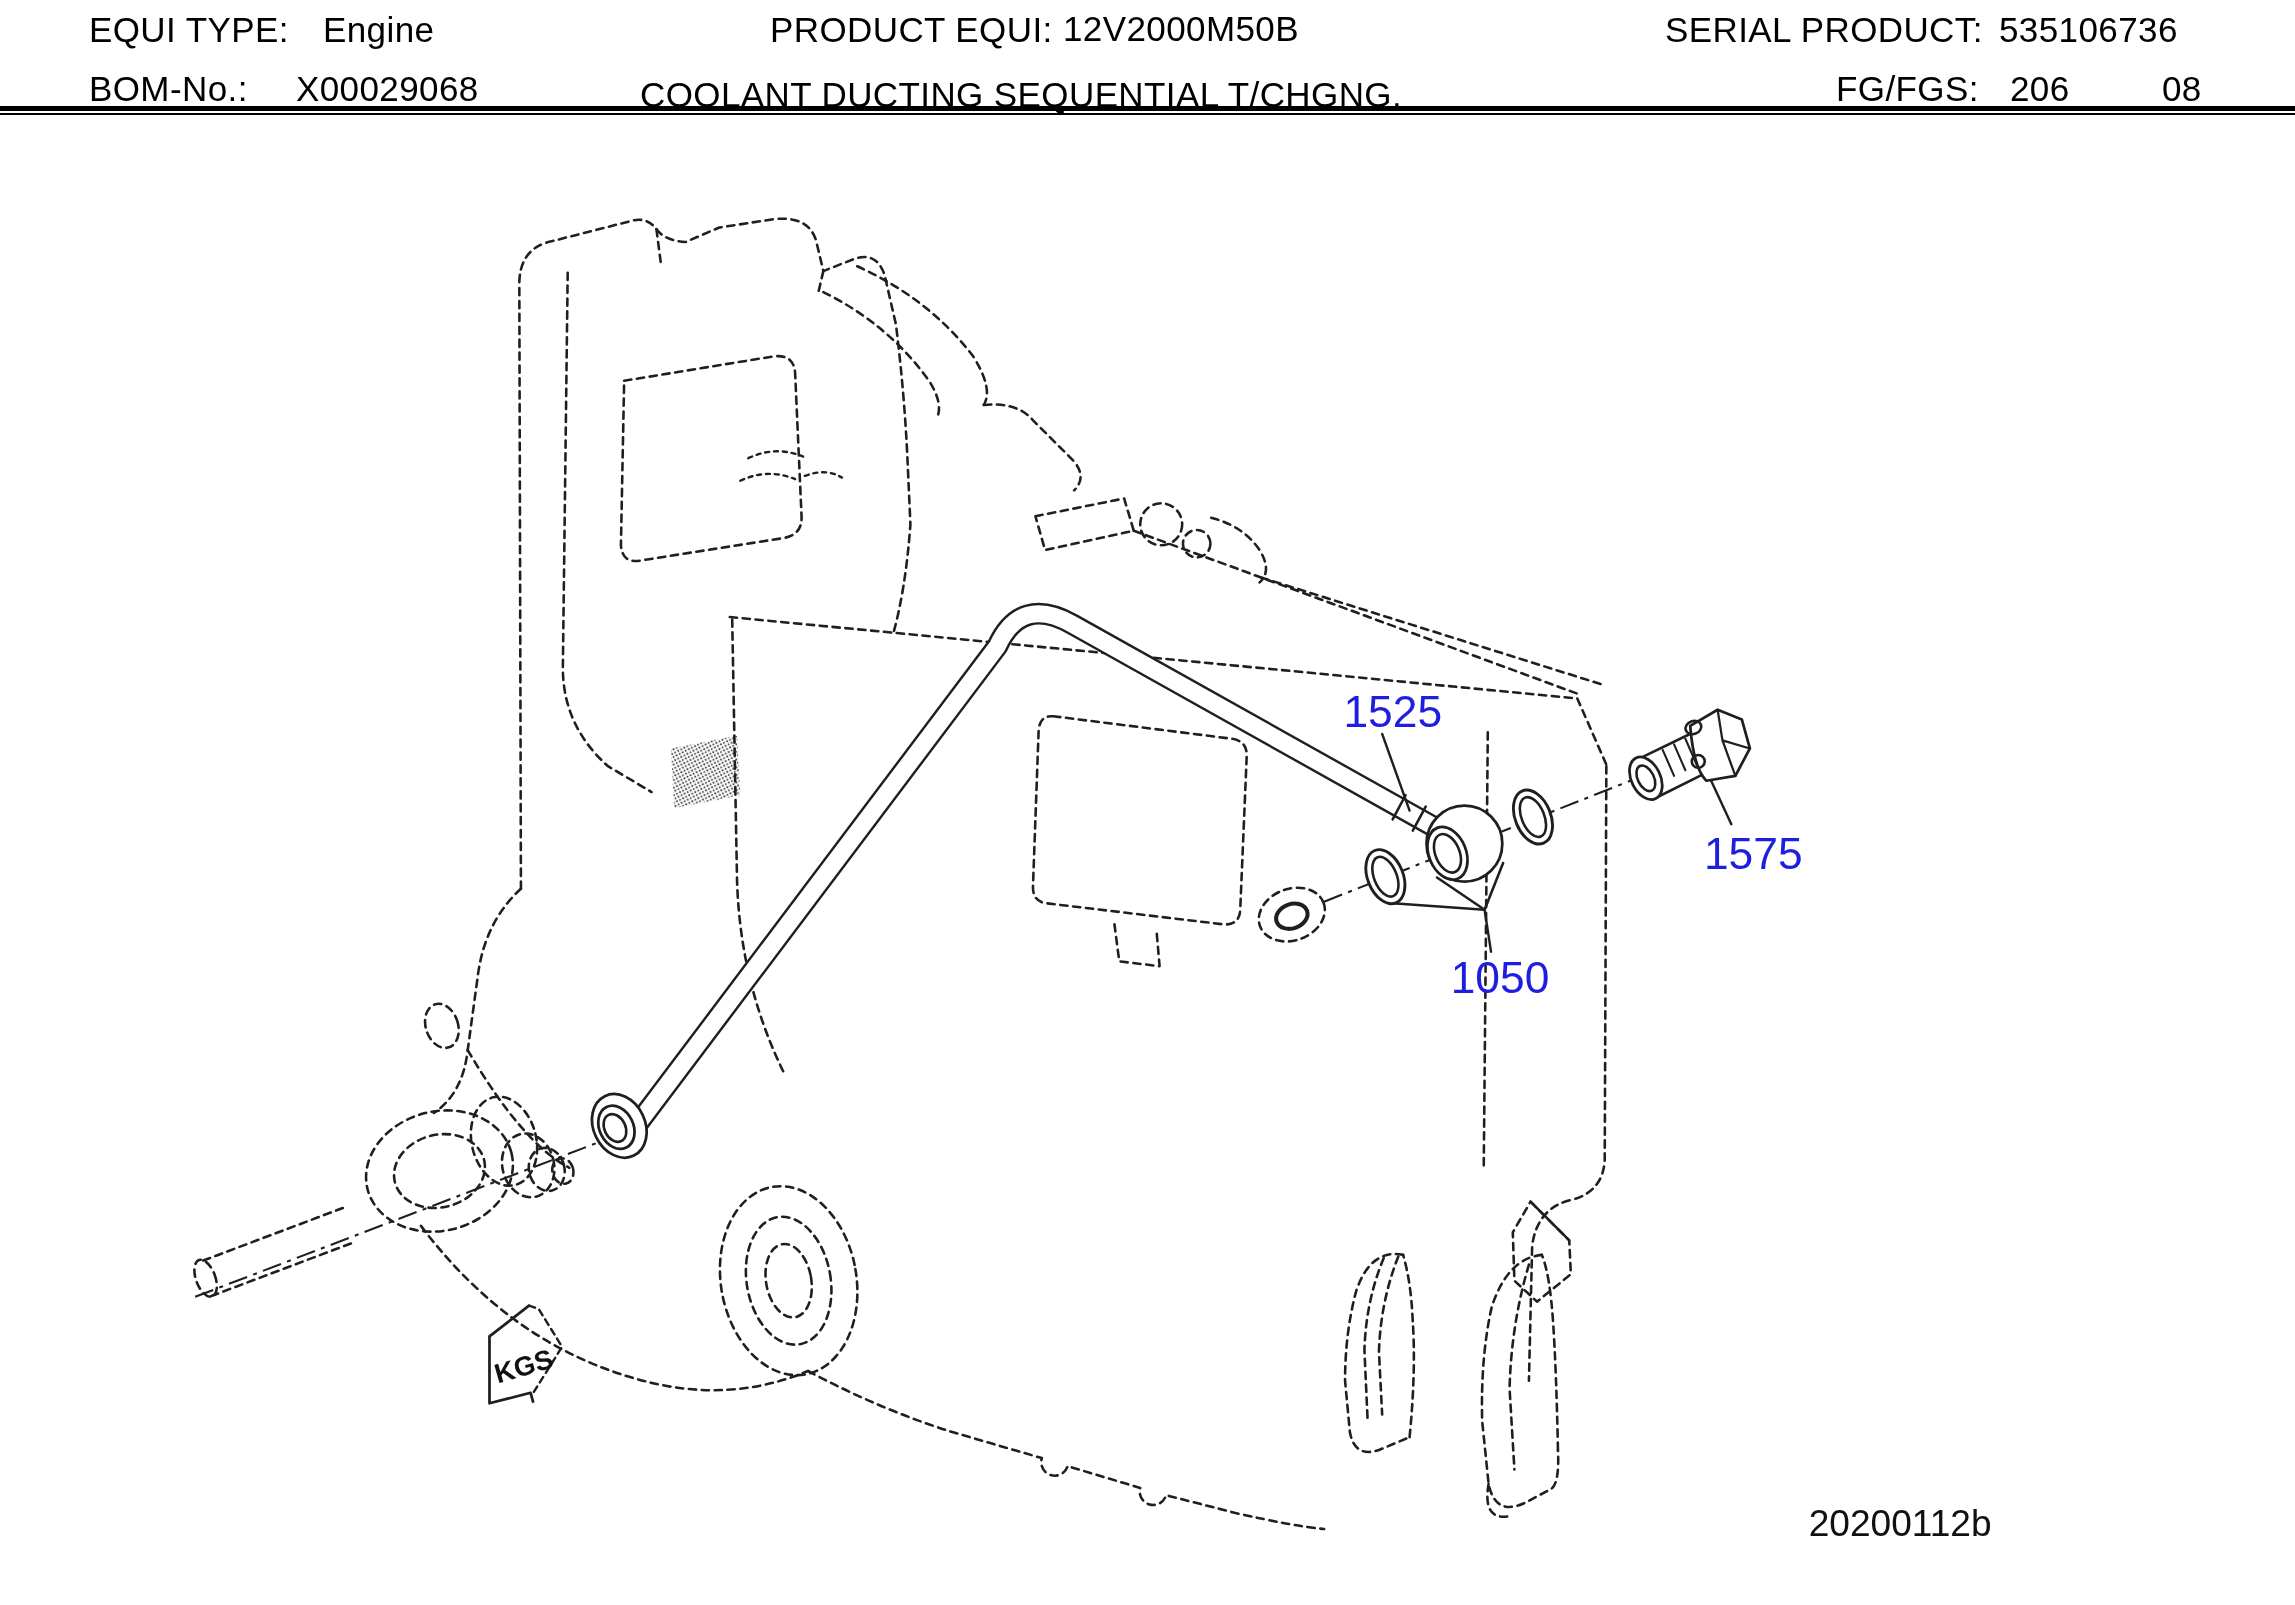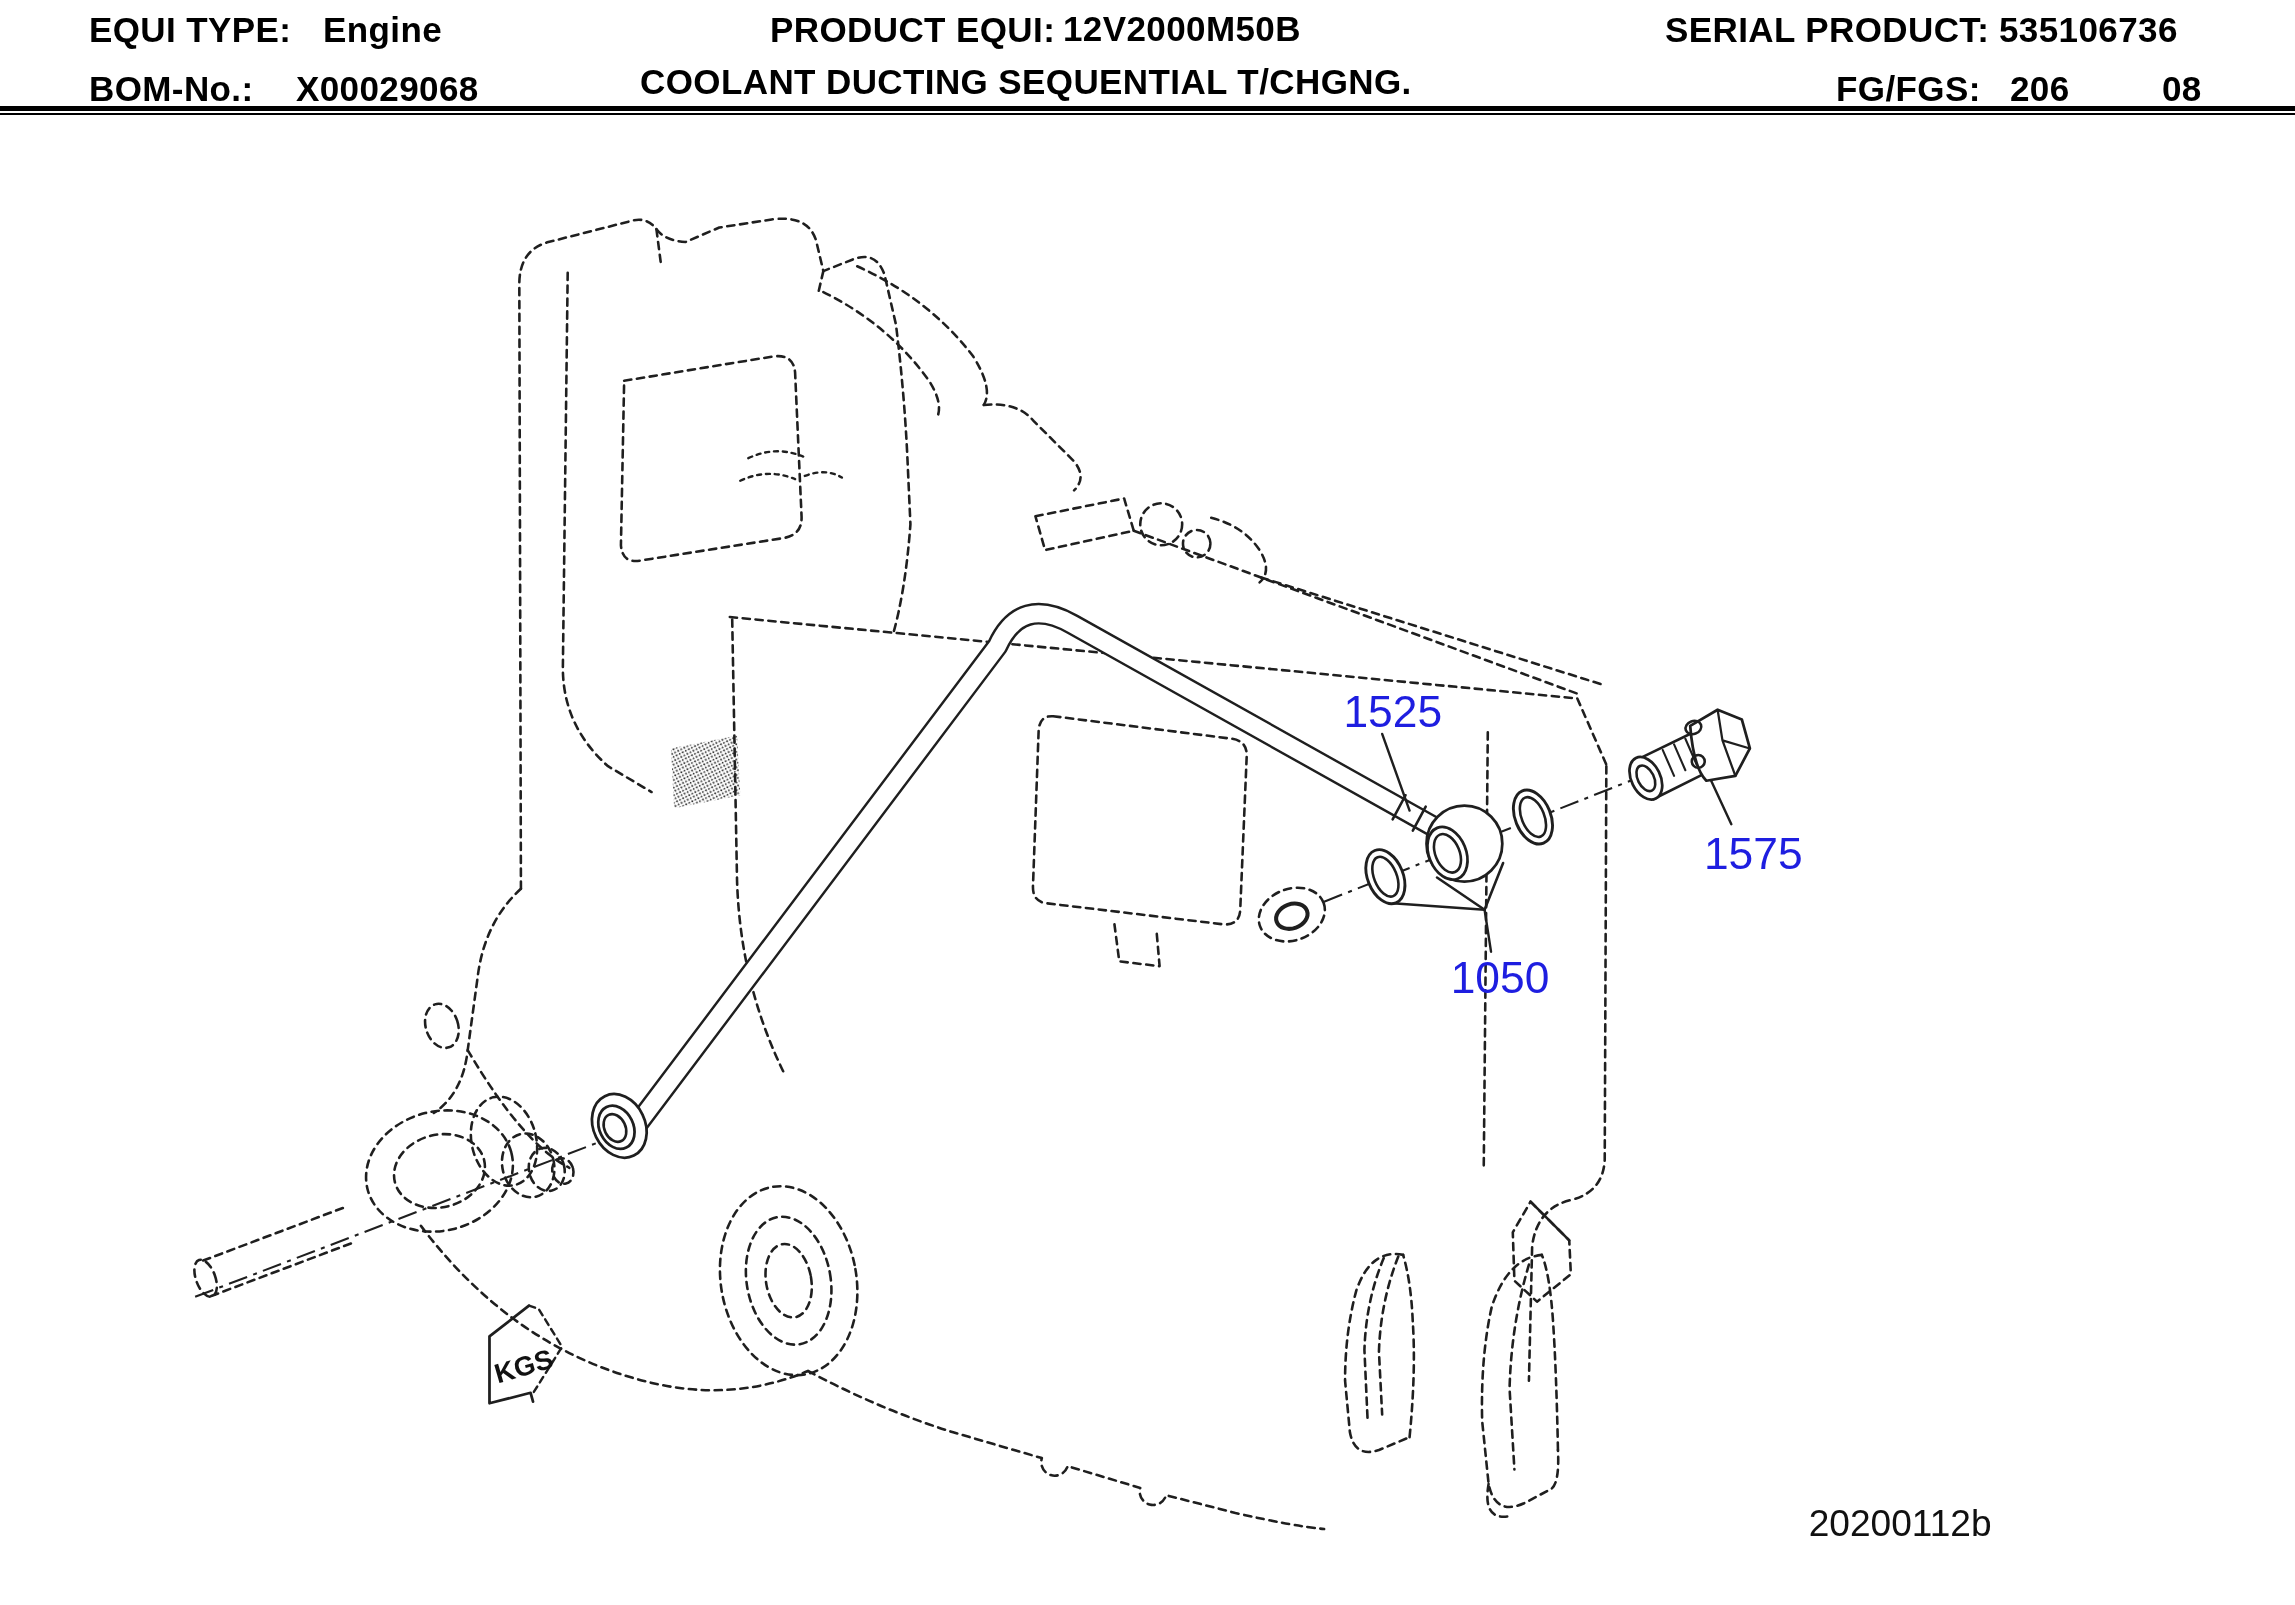--- a/index.html
+++ b/index.html
@@ -6,21 +6,21 @@
     --callout:#1e1ee0;
     --line:#1f1f1f;
   }
   html,body{margin:0;padding:0;background:#fff;}
   .page{
     position:relative;width:2295px;height:1605px;background:#ffffff;
     font-family:"Liberation Sans",sans-serif;overflow:hidden;
   }
   .hdr{
     position:absolute;white-space:nowrap;
-    font-weight:bold;font-size:35px;line-height:39px;letter-spacing:0.4px;color:#000;
+    font-weight:normal;font-size:35px;line-height:39px;letter-spacing:0.4px;color:#000;
   }
   .rule-thick{position:absolute;left:0;top:106px;width:2295px;height:4.8px;background:#000;}
   .rule-thin{position:absolute;left:0;top:113px;width:2295px;height:1.6px;background:#000;}
   svg{position:absolute;left:0;top:0;}
   .d{fill:none;stroke:var(--line);stroke-width:3.2;stroke-dasharray:9 7;stroke-linecap:round;stroke-linejoin:round;}
   .dfine{fill:none;stroke:var(--line);stroke-width:3;stroke-dasharray:5 6;stroke-linecap:round;}
   .axis{fill:none;stroke:var(--line);stroke-width:2.6;stroke-dasharray:24 8 5 8;}
   .s{fill:none;stroke:var(--line);stroke-width:3.2;stroke-linecap:round;stroke-linejoin:round;}
   .sw{fill:#ffffff;stroke:var(--line);stroke-width:3.4;stroke-linejoin:round;}
   .callout{font-family:"Liberation Sans",sans-serif;font-size:55px;fill:var(--callout);}
@@ -34,21 +34,21 @@
 
   <div class="hdr" style="left:89px;top:9.7px">EQUI TYPE:</div>
   <div class="hdr" style="left:323px;top:9.7px">Engine</div>
   <div class="hdr" style="left:770px;top:9.7px">PRODUCT EQUI:</div>
   <div class="hdr" style="left:1063px;top:9px">12V2000M50B</div>
   <div class="hdr" style="left:1665px;top:9.7px">SERIAL PRODUCT:</div>
   <div class="hdr" style="left:1999px;top:9.7px">535106736</div>
 
   <div class="hdr" style="left:89px;top:69px">BOM-No.:</div>
   <div class="hdr" style="left:296px;top:69px">X00029068</div>
-  <div class="hdr" style="left:640px;top:62px">COOLANT DUCTING SEQUENTIAL T/CHGNG.</div>
+  <div class="hdr" style="left:640px;top:75px">COOLANT DUCTING SEQUENTIAL T/CHGNG.</div>
   <div class="hdr" style="left:1836px;top:69px">FG/FGS:</div>
   <div class="hdr" style="left:2010px;top:69px">206</div>
   <div class="hdr" style="left:2162px;top:69px">08</div>
 
   <div class="rule-thick"></div>
   <div class="rule-thin"></div>
 
   <svg width="2295" height="1605" viewBox="0 0 2846 1990">
     <defs>
       <pattern id="stip" width="6" height="6" patternUnits="userSpaceOnUse" patternTransform="rotate(18)">

